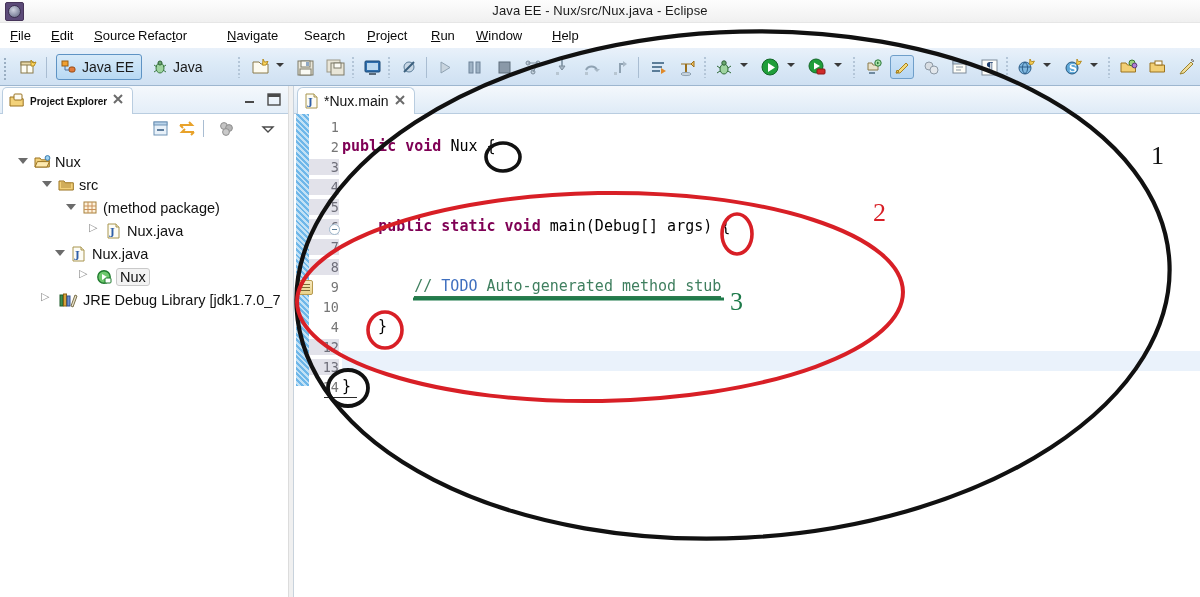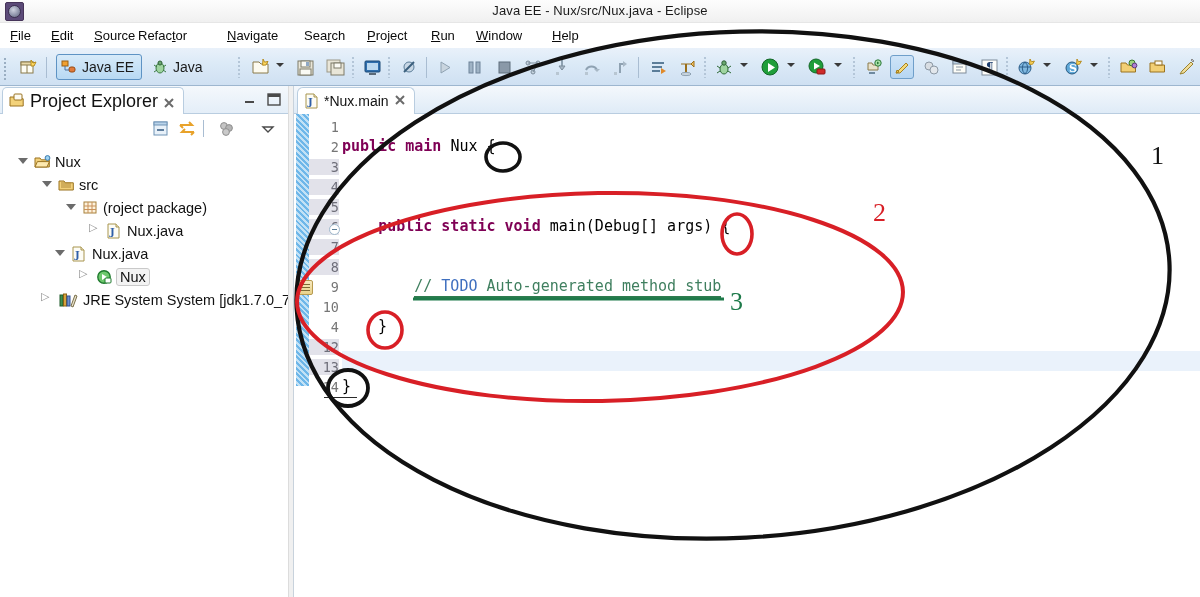--- a/index.html
+++ b/index.html
@@ -105,21 +105,21 @@
     background: linear-gradient(to bottom,#f4f8fc,#e4eef8);
     border-bottom: 1px solid #b9cde0;
   }
   .pe-tab {
     position: absolute; left: 2px; top: 1px; height: 27px;
     display: flex; align-items: center; gap: 5px;
     padding: 0 8px 0 6px;
     background: #ffffff;
     border: 1px solid #b9cde0; border-bottom: none;
     border-radius: 5px 5px 0 0;
-    font-size: 18px; color: #111;
+    font-size: 10px; color: #111; font-weight: bold;
   }
   .pe-toolrow {
     position: absolute; left: 0; top: 28px; width: 293px; height: 30px;
     background: #ffffff;
   }
   .pe-tbtn {
     position: absolute; top: 4px; width: 22px; height: 22px;
     display:flex;align-items:center;justify-content:center;
   }
   .tree {
@@ -596,21 +596,21 @@
         <span class="twist open"></span>
         <span class="ico">
           <svg width="17" height="16" viewBox="0 0 17 16">
               <rect x="2" y="2" width="12" height="11" fill="#fdf2dc" stroke="#a8803a"></rect>
               <line x1="6" y1="2" x2="6" y2="13" stroke="#c9915a"></line>
               <line x1="10" y1="2" x2="10" y2="13" stroke="#c9915a"></line>
               <line x1="2" y1="6" x2="14" y2="6" stroke="#c9915a"></line>
               <line x1="2" y1="9.5" x2="14" y2="9.5" stroke="#c9915a"></line>
             </svg>
         </span>
-        <span class="lbl">(roject package)</span>
+        <span class="lbl">(method package)</span>
       </div>
 
       <div class="tnode" style="left:90px;top:75px">
         <span class="twist closed"></span>
         <span class="ico">
           <svg width="15" height="16" viewBox="0 0 15 16">
               <path d="M2 1 h8 l3 3 v11 H2 z" fill="#fdfcf5" stroke="#a8954f"></path>
               <path d="M10 1 v3 h3" fill="#eee7cc" stroke="#a8954f"></path>
               <text x="4" y="12" font-family="DejaVu Serif" font-size="10" fill="#2f5fa8" font-weight="bold">J</text>
             </svg>
@@ -645,21 +645,21 @@
       <div class="tnode" style="left:42px;top:144px">
         <span class="twist closed"></span>
         <span class="ico" style="width:20px;flex:0 0 20px">
           <svg width="20" height="16" viewBox="0 0 20 16">
               <rect x="2" y="3" width="3" height="11" fill="#3f8f4f" stroke="#1f5a2a"></rect>
               <rect x="5.5" y="2" width="3" height="12" fill="#d8a23c" stroke="#8a6212"></rect>
               <rect x="9" y="4" width="3" height="10" fill="#6f8fcf" stroke="#2f4f8f"></rect>
               <path d="M13 14 l4 -11 l2 1 l-4 11 z" fill="#e8e2cc" stroke="#7a6f4a"></path>
             </svg>
         </span>
-        <span class="lbl">JRE System System [jdk1.7.0_7</span>
+        <span class="lbl">JRE Debug Library [jdk1.7.0_7</span>
       </div>
     </div>
   </div>
 
   <div style="position:absolute;left:288px;top:86px;width:6px;height:511px;background:#f0f0f0;border-left:1px solid #dcdcdc;border-right:1px solid #c8d2dc"></div>
 
   <div class="editor">
     <div class="ed-tabrow">
       <div class="ed-tab">
         <span class="ico" style="width:14px;flex:0 0 14px">
@@ -699,21 +699,21 @@
         <div class="lnum hl" style="top:225px">12</div>
         <div class="lnum hl" style="top:245px">13</div>
         <div class="lnum" style="top:265px">14</div>
         <div class="caret-line" style="top:283px"></div>
         <div class="fold" style="left:20px;top:110px"></div>
         <div class="todoicon" style="left:-11px;top:166px"></div>
       </div>
 
       <div class="code">
         <div class="cline" style="top:3px"></div>
-        <div class="cline" style="top:23px"><span class="kw">public </span><span class="kw">main </span><span>Nux {</span></div>
+        <div class="cline" style="top:23px"><span class="kw">public </span><span class="kw">void </span><span>Nux {</span></div>
         <div class="cline" style="top:43px"></div>
         <div class="cline" style="top:63px"></div>
         <div class="cline" style="top:83px"></div>
         <div class="cline" style="top:103px"><span>    </span><span class="kw">public static void </span><span>main(Debug[] args) {</span></div>
         <div class="cline" style="top:123px"></div>
         <div class="cline" style="top:143px"></div>
         <div class="cline" style="top:163px"><span>        </span><span class="cmt cmt-underline">// </span><span class="todo cmt-underline">TODO</span><span class="cmt cmt-underline"> Auto-generated method stub</span></div>
         <div class="cline" style="top:183px"></div>
         <div class="cline" style="top:203px"><span>    }</span></div>
         <div class="cline" style="top:223px"></div>

